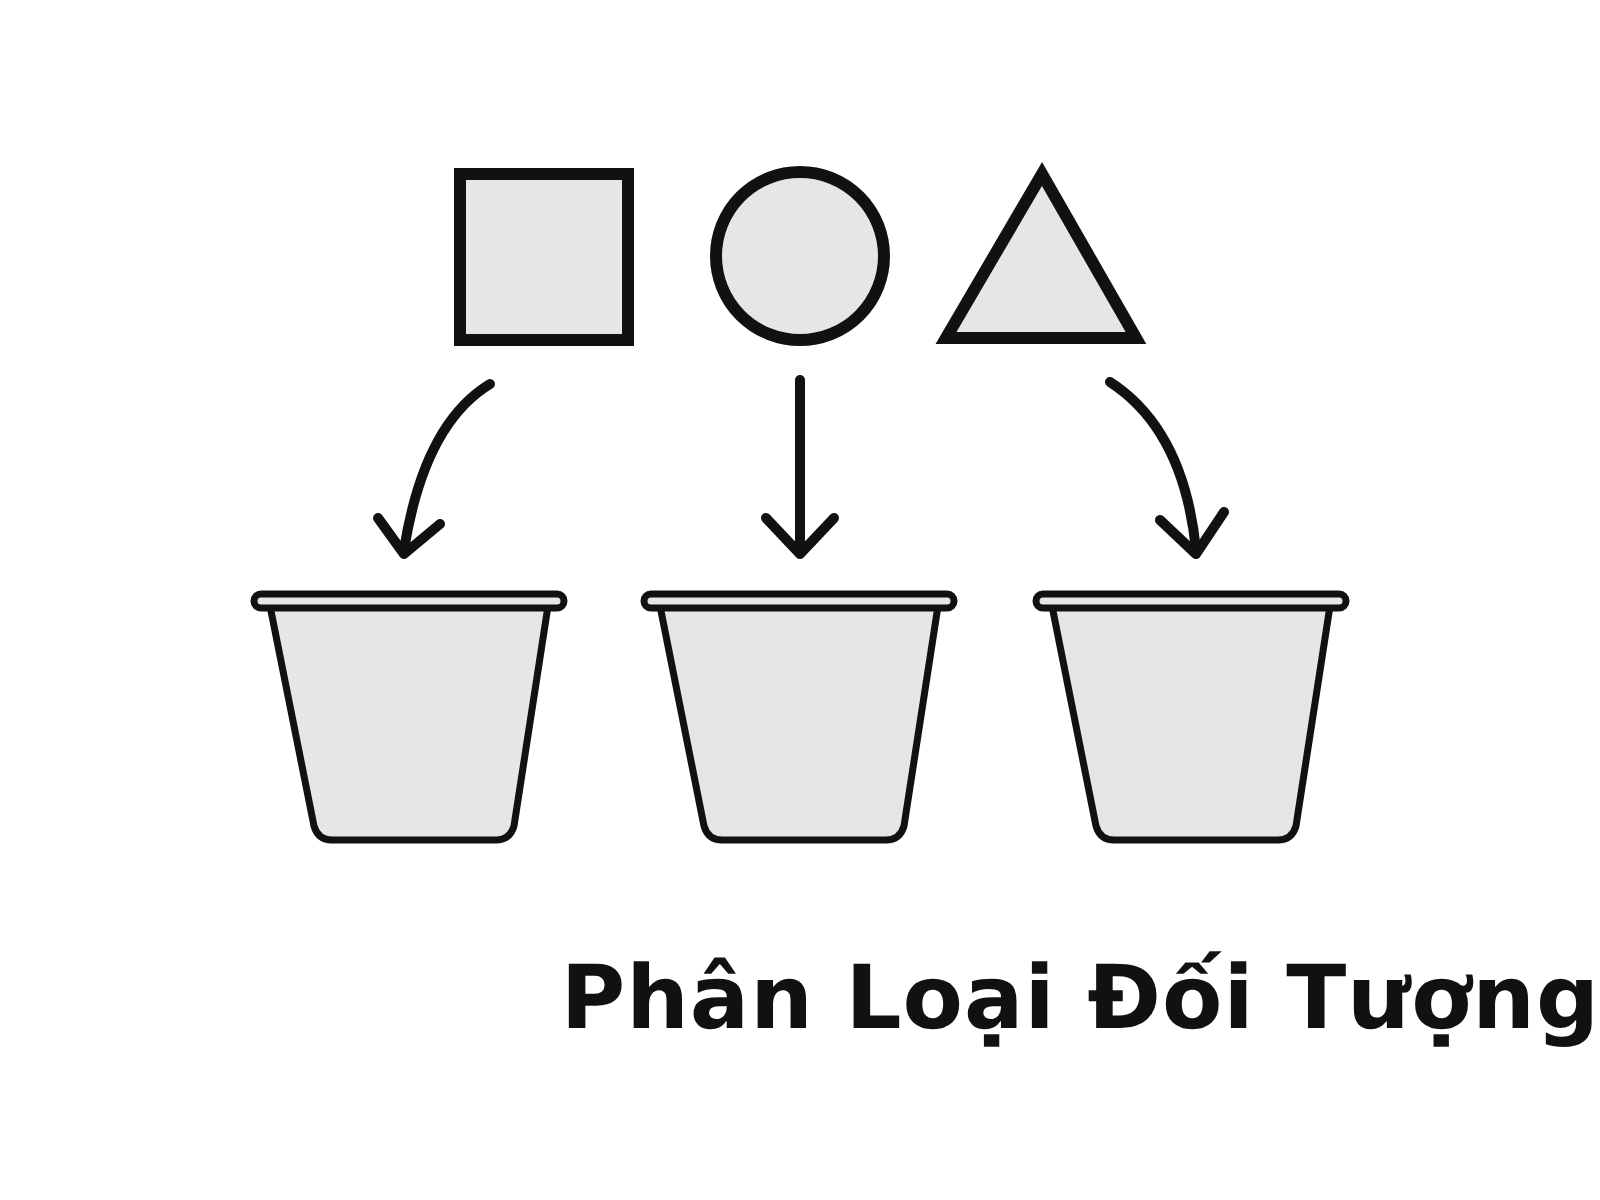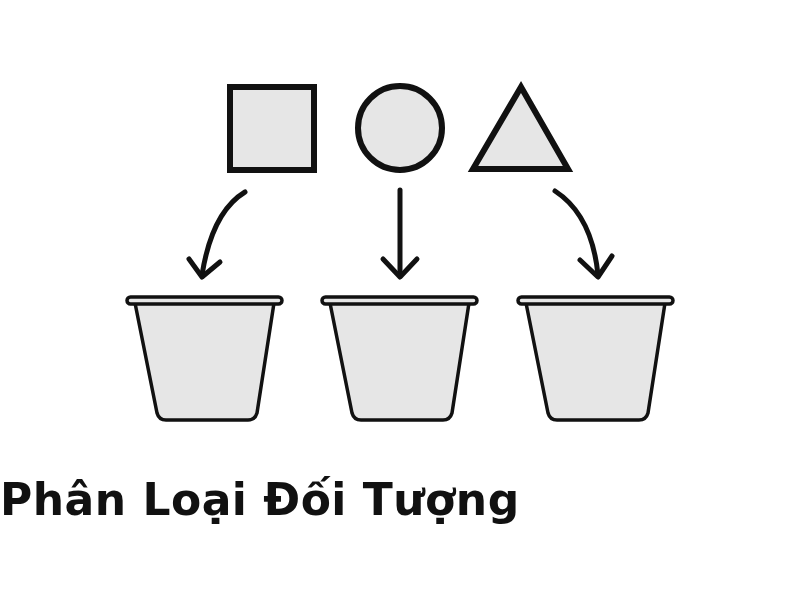--- a/index.html
+++ b/index.html
@@ -4,21 +4,21 @@
 <style>
   html, body { margin: 0; padding: 0; }
   body {
     width: 800px; height: 600px; background: #ffffff;
     position: relative; overflow: hidden;
     font-family: "DejaVu Sans", "Liberation Sans", sans-serif;
   }
   #diagram { position: absolute; left: 0; top: 0; }
   .title {
     position: absolute; left: 0; top: 474px; width: 800px;
-    text-align: left; font-size: 44px; font-weight: bold;
+    text-align: right; font-size: 44px; font-weight: bold;
     color: #111111; letter-spacing: 0.5px;
   }
 </style>
 </head>
 <body>
 
 <svg id="diagram" width="800" height="600" viewBox="0 0 800 600">
 
   <rect x="230" y="87" width="84" height="83" fill="#e6e6e6" stroke="#111" stroke-width="6"></rect>
   <circle cx="400" cy="128" r="42" fill="#e6e6e6" stroke="#111" stroke-width="6"></circle>

